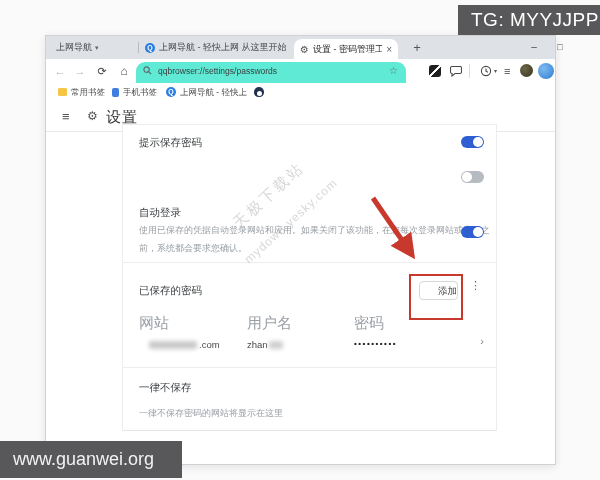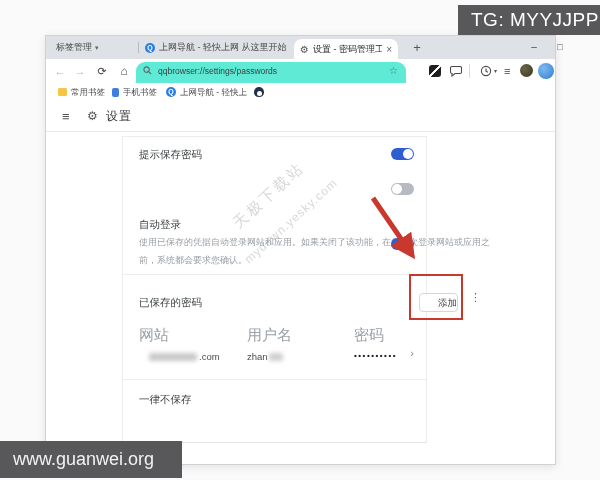--- a/index.html
+++ b/index.html
@@ -76,24 +76,24 @@
   #bm-penguin{left:208px;width:10px;height:10px;background:#22324e;border-radius:50% 50% 46% 46%;top:4px}
   #bm-penguin:after{content:"";position:absolute;left:2.5px;top:4px;width:5px;height:5px;
     background:#fff;border-radius:50%}
   #bm4{left:222px}
 
   
   #set-header{position:absolute;left:0;top:65px;width:100%;height:31px;background:#fff;
     border-bottom:1px solid #e7e8ea}
   #set-menu{position:absolute;left:16px;top:0;font-size:13px;color:#555;line-height:31px}
   #set-gear{position:absolute;left:41px;top:0;font-size:12px;color:#555;line-height:31px}
-  #set-title{position:absolute;left:60px;top:0;font-size:12px;color:#333;line-height:31px;letter-spacing:1px}
-
-  
-  #card{position:absolute;left:76px;top:100px;width:305px;height:307px;background:#fff;
+  #set-title{position:absolute;left:60px;top:0;font-size:15px;color:#333;line-height:31px;letter-spacing:1px}
+
+  
+  #card{position:absolute;left:76px;top:88px;width:375px;height:307px;background:#fff;
     border:1px solid #ededee;border-bottom-color:#e4e4e6}
   .row-label{position:absolute;left:16px;font-size:10.5px;color:#3c4043;white-space:nowrap}
   .desc{position:absolute;left:16px;font-size:9px;color:#9aa0a6;white-space:nowrap}
   .toggle{position:absolute;right:12px;width:23px;height:12px;border-radius:7px}
   .toggle:after{content:"";position:absolute;top:1px;width:10px;height:10px;border-radius:50%;background:#fff}
   .toggle.on{background:#2e5ed1}.toggle.on:after{right:1px}
   .toggle.off{background:#b6bbc1}.toggle.off:after{left:1px}
   .divider{position:absolute;left:0;width:100%;height:1px;background:#ededee}
   #add-btn{position:absolute;left:296px;top:156px;width:39px;height:19px;border:1px solid #d4d7dc;
     border-radius:4px;background:#fff;font-size:9.5px;color:#3a3a3a;text-align:right;line-height:17px}
@@ -116,21 +116,21 @@
 </style>
 </head>
 <body>
 
 <div id="tg-badge">TG: MYYJJPP</div>
 <div id="site-badge">www.guanwei.org</div>
 
 <div id="win">
 
   <div id="tabstrip">
-    <div id="tab1" class="tab-plain"><span>标签管理</span><span class="dd">▾</span></div>
+    <div id="tab1" class="tab-plain"><span>上网导航</span><span class="dd">▾</span></div>
     <div id="sep1" class="tab-sep"></div>
     <div id="tab2" class="tab-plain"><span class="q-dot">Q</span><span>上网导航 - 轻快上网 从这里开始</span></div>
     <div id="tab-active">
       <span class="gear">⚙</span>
       <span class="t-label">设置 - 密码管理工具</span>
       <span class="x">×</span>
     </div>
     <div id="newtab">+</div>
     <div id="btn-min" class="winctl">–</div>
     <div id="btn-max" class="winctl">□</div>
@@ -208,20 +208,21 @@
       <div class="tcell" style="left:76px">.com</div>
       <div class="tcell" style="left:124px">zhan</div>
       <div id="user-blur"></div>
       <div class="tcell" style="left:231px" id="pw-dots">••••••••••</div>
       <div id="row-chevron">›</div>
     </div>
 
     <div class="divider" style="top:242px"></div>
 
     <div class="row-label" style="top:256px">一律不保存</div>
+    <div class="desc" style="top:282px">一律不保存密码的网站将显示在这里</div>
   </div>
 
   <div id="red-rect"></div>
   <svg id="red-arrow" width="58" height="72" viewBox="0 0 58 72">
     <defs>
       <marker id="ah" markerWidth="5" markerHeight="5" refX="2.5" refY="2.5" orient="auto">
         <path d="M0,0 L5,2.5 L0,5 z" fill="#c9382d"></path>
       </marker>
     </defs>
     <line x1="7" y1="4" x2="42" y2="55" stroke="#c9382d" stroke-width="5" marker-end="url(#ah)"></line>

